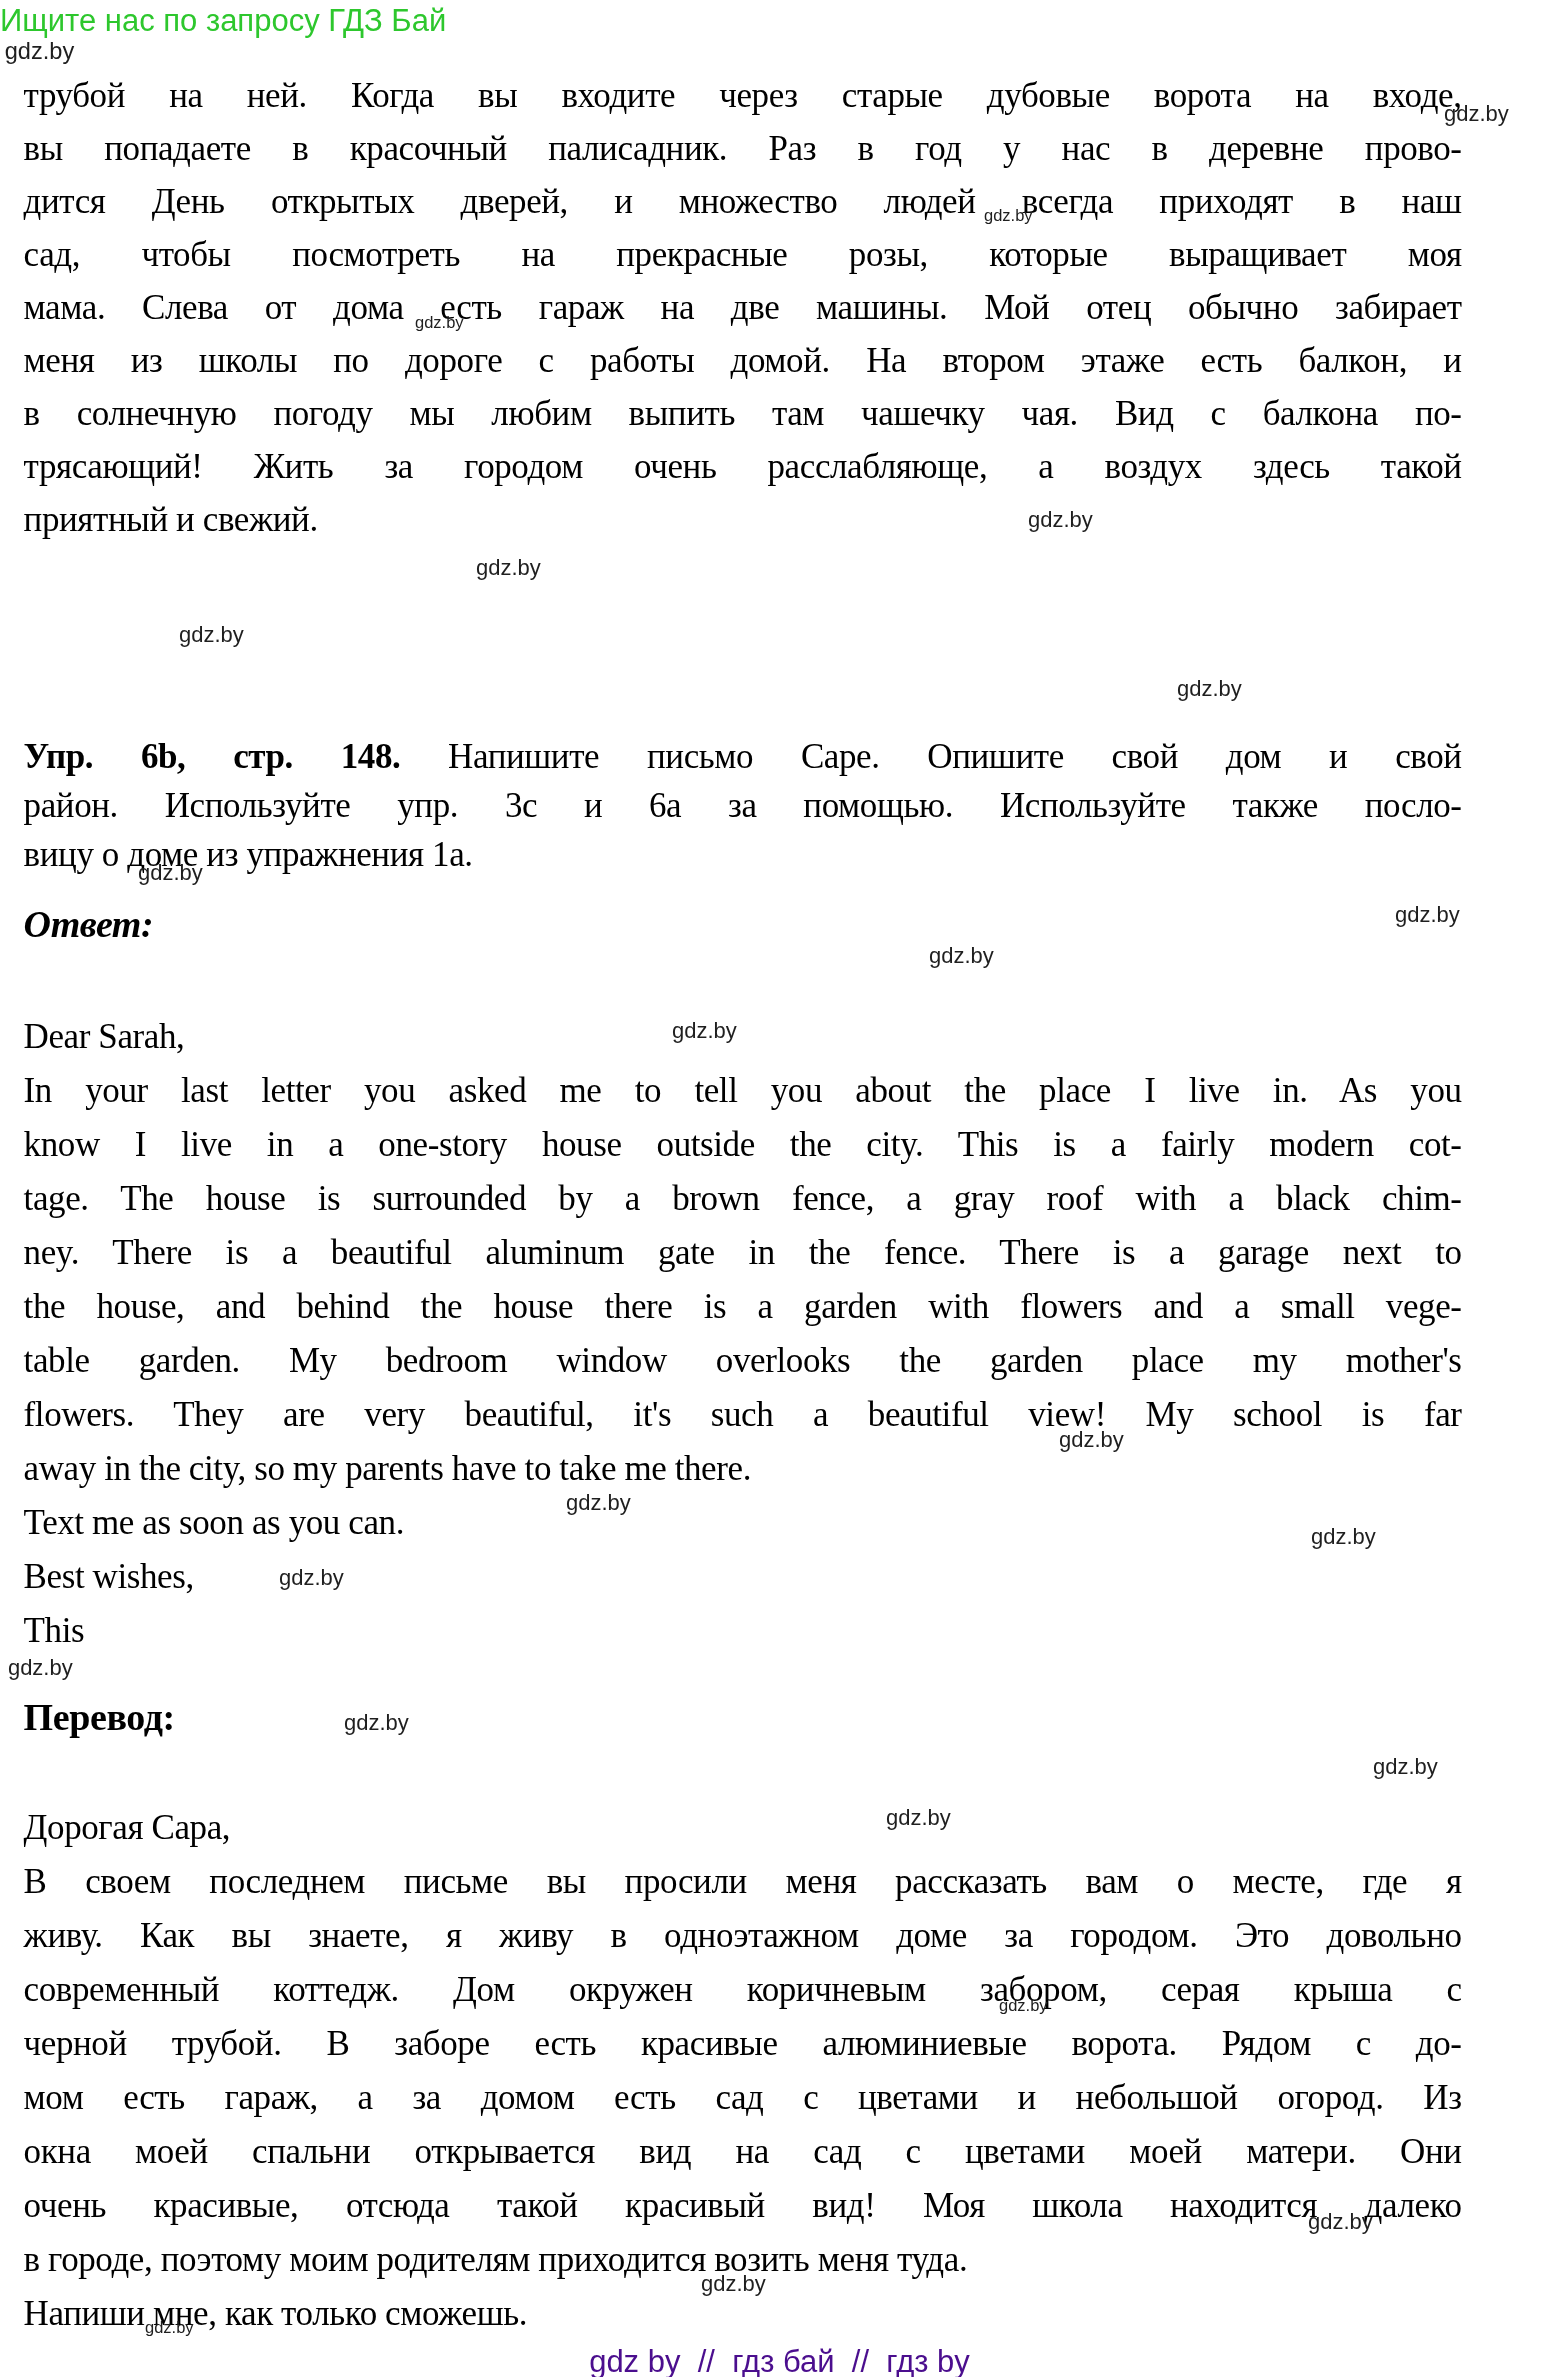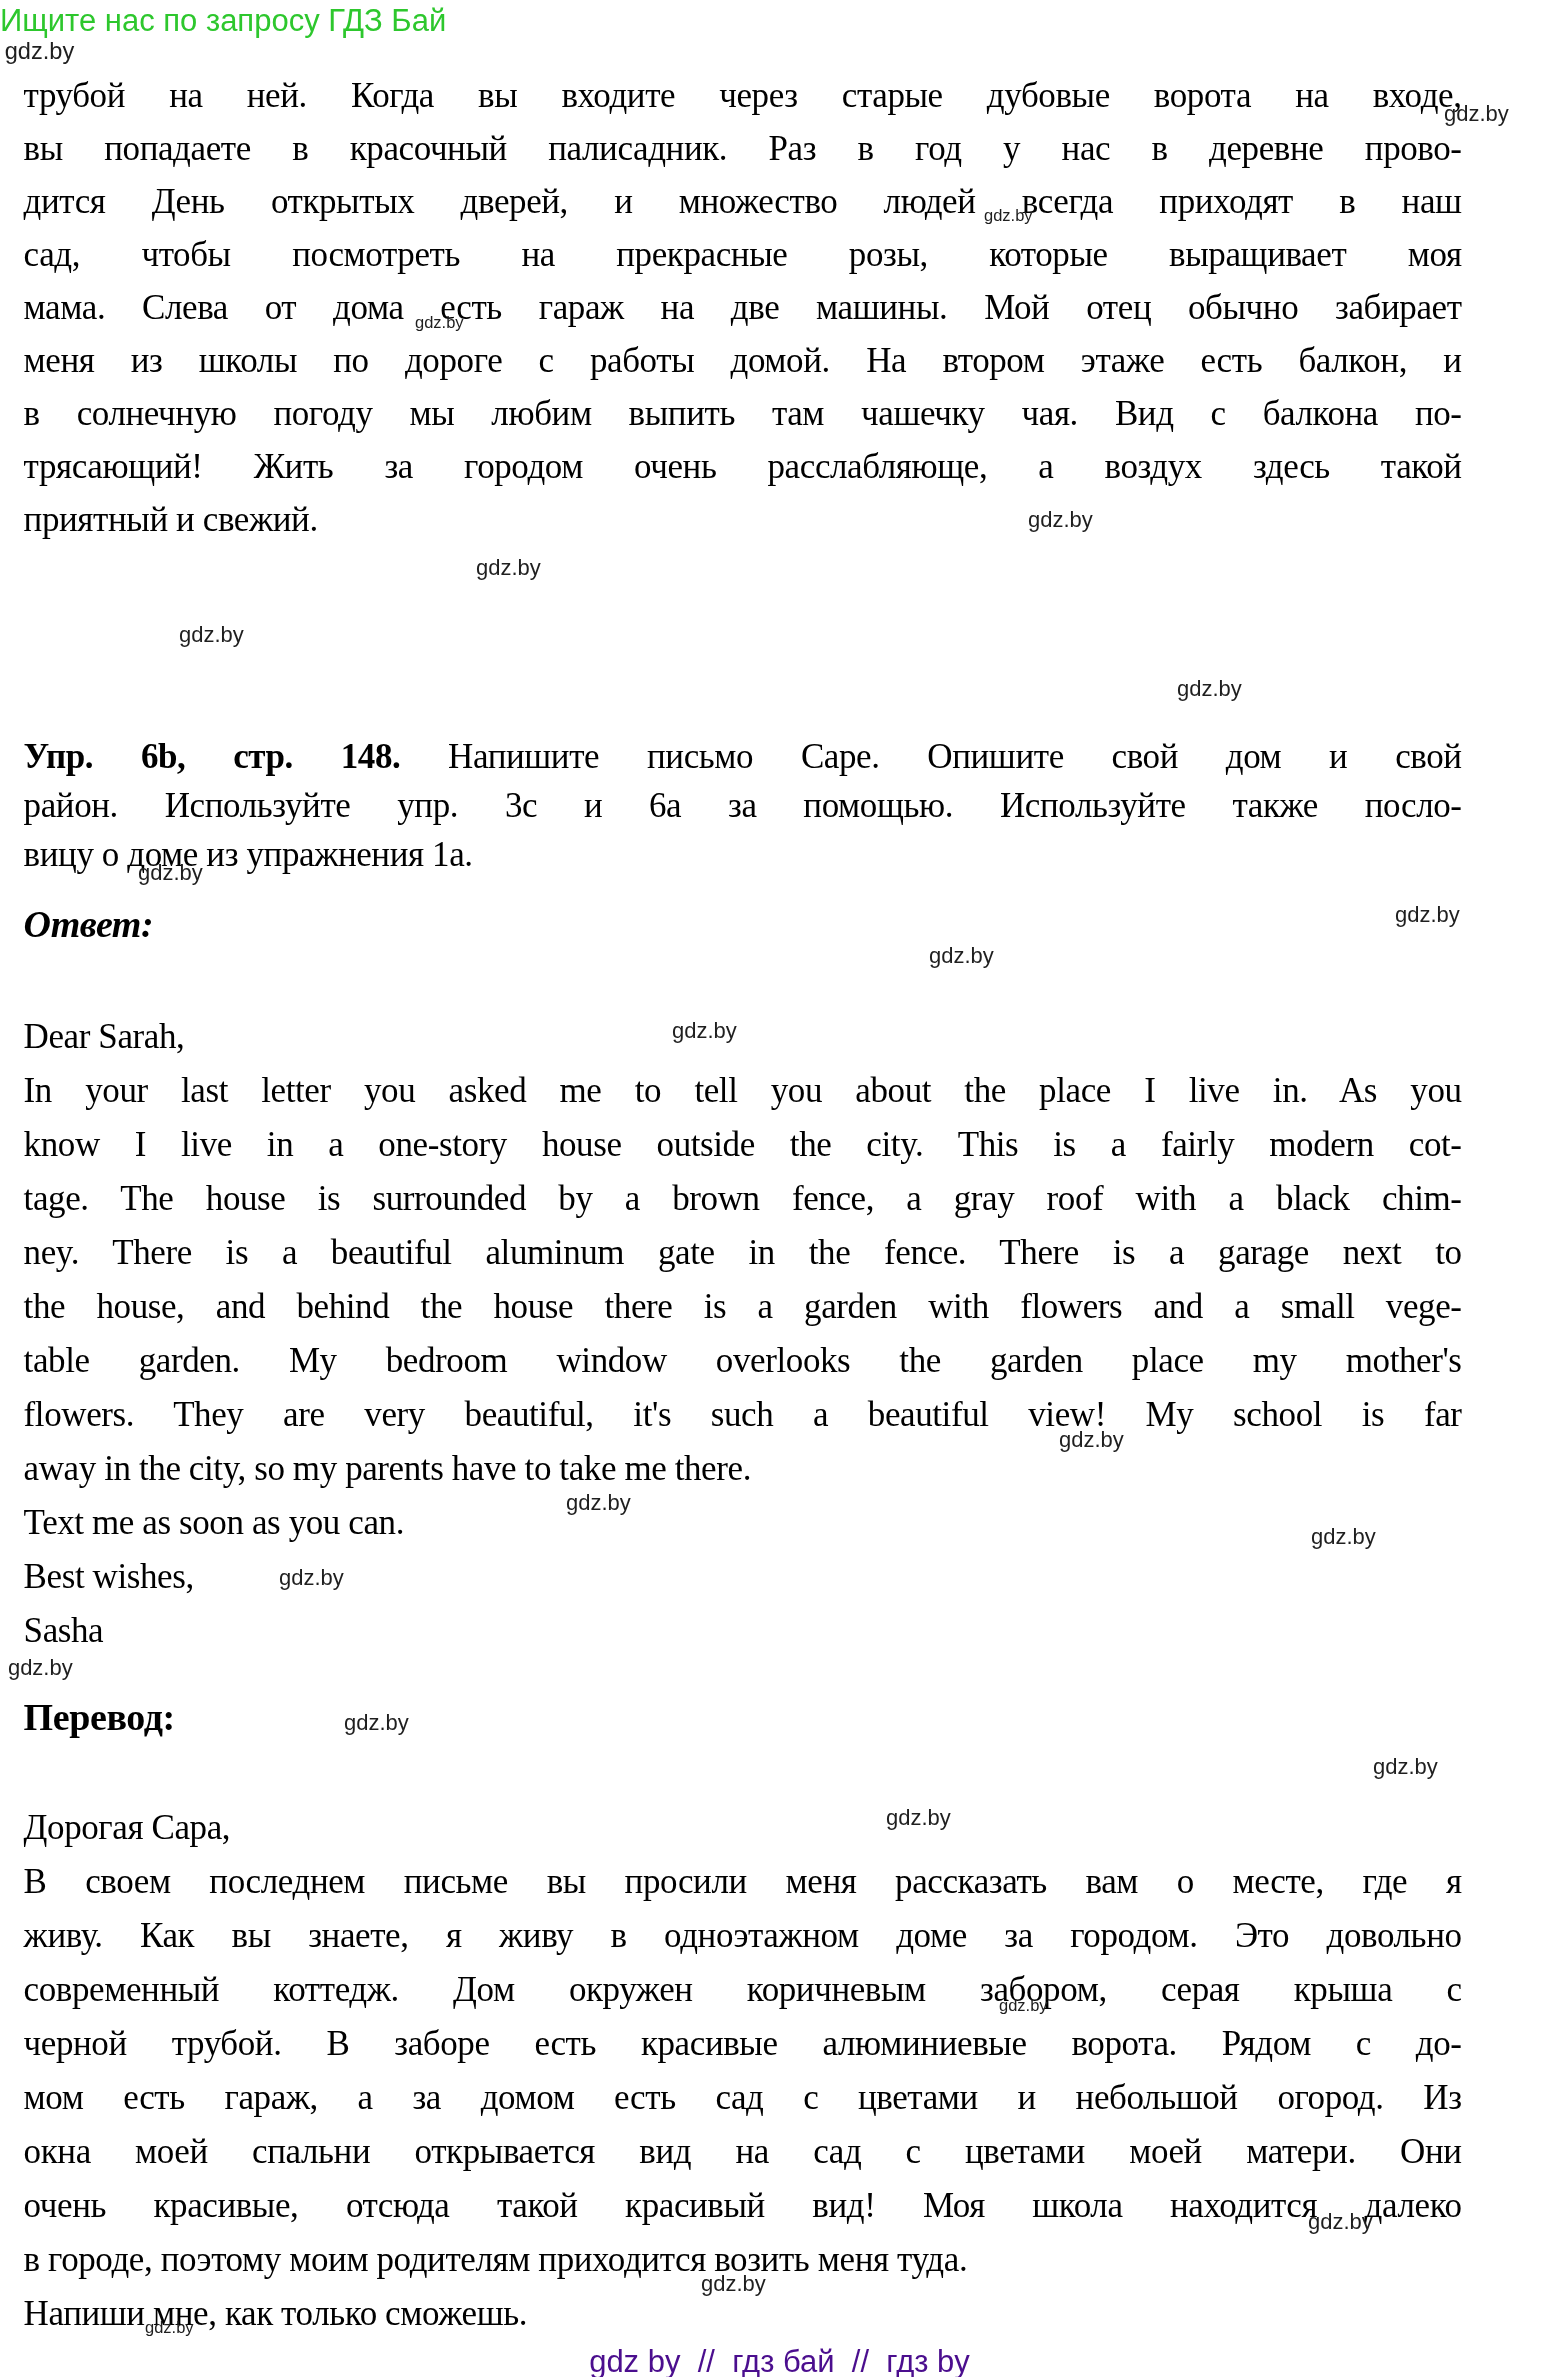--- a/index.html
+++ b/index.html
@@ -109,21 +109,21 @@
         <div class="tline">know I live in a one-story house outside the city. This is a fairly modern cot-</div>
         <div class="tline">tage. The house is surrounded by a brown fence, a gray roof with a black chim-</div>
         <div class="tline">ney. There is a beautiful aluminum gate in the fence. There is a garage next to</div>
         <div class="tline">the house, and behind the house there is a garden with flowers and a small vege-</div>
         <div class="tline">table garden. My bedroom window overlooks the garden place my mother's</div>
         <div class="tline">flowers. They are very beautiful, it's such a beautiful view! My school is far</div>
         <div class="tline">away in the city, so my parents have to take me there.</div>
       </div>
     <div class="tline">Text me as soon as you can.</div>
     <div class="tline">Best wishes,</div>
-    <div class="tline">Sasha</div>
+    <div class="tline">This</div>
   </div>
 
   <div class="heading perevod">Перевод:</div>
 
   <div class="para letter-ru">
     <div class="tline">Дорогая Сара,</div>
     <div class="justify-lines">
         <div class="tline">В своем последнем письме вы просили меня рассказать вам о месте, где я</div>
         <div class="tline">живу. Как вы знаете, я живу в одноэтажном доме за городом. Это довольно</div>
         <div class="tline">современный коттедж. Дом окружен коричневым забором, серая крыша с</div>

